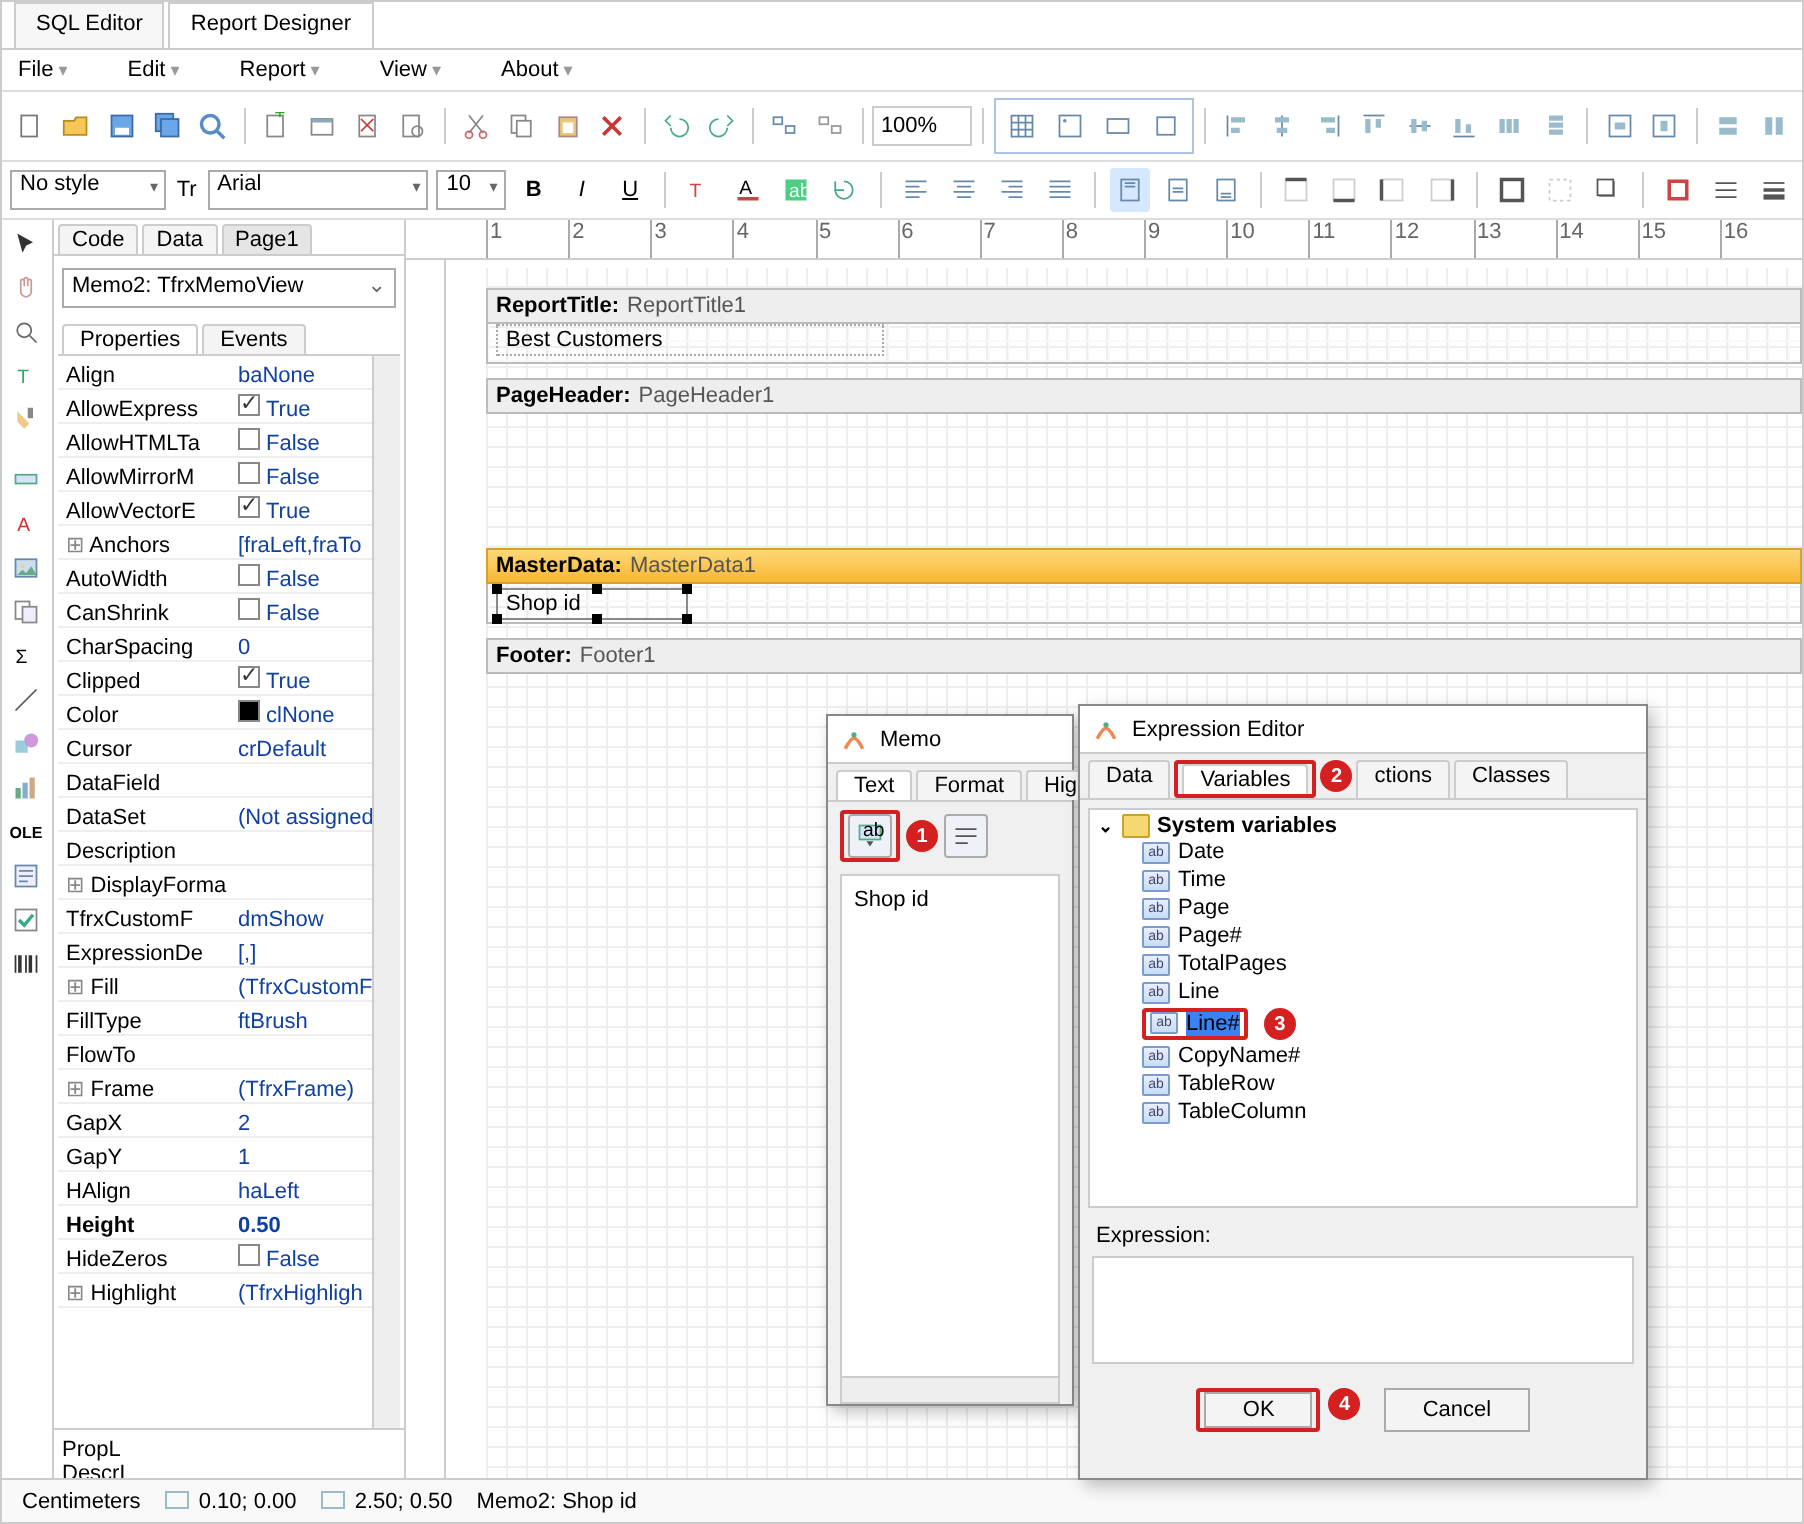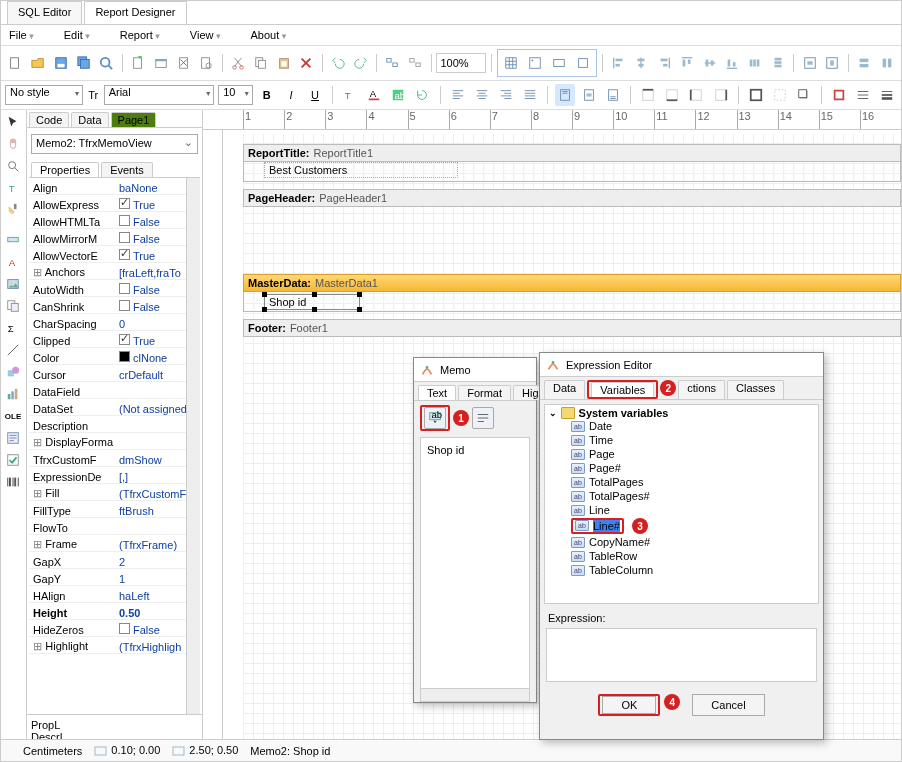--- a/index.html
+++ b/index.html
@@ -18,48 +18,48 @@
 .group-box{border:1px solid #aac4e5;padding:2px;display:flex;gap:2px;}
 .style-row{display:flex;gap:4px;padding:3px 4px;border-bottom:1px solid #ddd;align-items:center;}
 .combo{border:1px solid #aaa;height:20px;padding:0 14px 0 4px;background:#fff;position:relative;}
 .combo::after{content:"▾";position:absolute;right:3px;top:3px;color:#666;font-size:8px;}
 .body-area{display:flex;height:654px;}
 .vtoolbar{width:26px;border-right:1px solid #ccc;display:flex;flex-direction:column;gap:2px;padding:2px 2px;}
 .vtoolbar .tbtn{width:20px;height:20px;}
 .left-panel{width:176px;border-right:1px solid #ccc;display:flex;flex-direction:column;}
 .code-tabs{display:flex;border-bottom:1px solid #ccc;padding:2px 2px 0 2px;}
 .code-tabs .ct{border:1px solid #ccc;border-bottom:none;border-radius:2px 2px 0 0;padding:1px 6px;margin-right:2px;background:#f4f4f4;cursor:pointer;font-size:11px;}
-.code-tabs .ct.active{background:#4d7c0f;}
+.code-tabs .ct.active{background:#e5e5e5;}
 .obj-combo{margin:6px 4px;border:1px solid #aaa;height:20px;position:relative;padding:2px 4px;}
 .obj-combo::after{content:"⌄";position:absolute;right:4px;top:1px;color:#666;}
 .pe-tabs{display:flex;padding:2px 4px 0 4px;}
 .pe-tabs .ct{border:1px solid #ccc;border-bottom:none;padding:1px 8px;font-size:11px;border-radius:2px 2px 0 0;background:#f4f4f4;cursor:pointer;margin-right:2px;}
 .pe-tabs .ct.active{background:#fff;}
 .prop-grid{flex:1;overflow:auto;border-top:1px solid #ccc;margin:0 2px;position:relative;}
 .prop-row{display:flex;border-bottom:1px solid #eee;height:17px;align-items:flex-end;}
 .prop-row .pk{width:88px;padding-left:4px;overflow:hidden;white-space:nowrap;}
 .prop-row .pk.exp::before{content:"⊞ ";color:#888;}
 .prop-row .pv{flex:1;padding-left:2px;color:#1040a0;white-space:nowrap;overflow:hidden;}
 .prop-row .cb{display:inline-block;width:11px;height:11px;border:1px solid #888;margin-right:3px;position:relative;background:#fff;}
 .prop-row .cb.chk::after{content:"✓";position:absolute;top:-3px;left:0;font-size:11px;color:#333;}
 .prop-row .swatch{display:inline-block;width:11px;height:11px;border:1px solid #888;background:#000;margin-right:3px;}
 .prop-row .bold{font-weight:bold;}
 .prop-scroll{position:absolute;right:0;top:0;width:14px;height:100%;background:#eee;border-left:1px solid #ccc;}
 .bottom-props{border-top:1px solid #ccc;padding:4px;height:50px;}
-.statusbar{position:absolute;bottom:0;left:0;right:0;height:22px;border-top:1px solid #ccc;display:flex;align-items:center;padding:0 22px;gap:12px;background:#f9f9f9;}
+.statusbar{position:absolute;bottom:0;left:0;right:0;height:22px;border-top:1px solid #ccc;display:flex;align-items:center;padding:0 10px;gap:12px;background:#f9f9f9;}
 .canvas-area{flex:1;background:#fff;position:relative;overflow:hidden;}
 .ruler-h{height:20px;border-bottom:1px solid #ccc;background:#fff;display:flex;font-size:9px;color:#666;padding-left:40px;}
 .ruler-h span{width:42px;border-left:1px solid #aaa;padding-left:1px;}
 .ruler-v{position:absolute;left:0;top:20px;width:20px;bottom:0;border-right:1px solid #ccc;background:#fff;}
 .page{position:absolute;left:40px;top:24px;right:0;bottom:0;background:#fff;}
 .grid-bg{position:absolute;inset:0;background-image:repeating-linear-gradient(0deg,#eee 0 1px,transparent 1px 10px),repeating-linear-gradient(90deg,#eee 0 1px,transparent 1px 10px);}
 .band-header{height:18px;border:1px solid #bbb;background:#eee;display:flex;align-items:center;padding:0 4px;gap:4px;}
 .band-header .bn{font-weight:bold;}
 .band-header .bn2{color:#555;}
-.band-body{border:1px solid #bbb;border-top:none;background:repeating-linear-gradient(0deg,#f9f9f9 0 1px,transparent 1px 10px),repeating-linear-gradient(90deg,#f9f9f9 0 1px,transparent 1px 10px);padding:2px 20px;}
+.band-body{border:1px solid #bbb;border-top:none;background:repeating-linear-gradient(0deg,#f9f9f9 0 1px,transparent 1px 10px),repeating-linear-gradient(90deg,#f9f9f9 0 1px,transparent 1px 10px);padding:2px 4px;}
 .band{margin-bottom:6px;position:relative;}
 .master-header{background:linear-gradient(#ffd877,#f7b733);border:1px solid #d8a030;}
 .sel-cell{border:1px solid #888;padding:1px 4px;display:inline-block;position:relative;}
 .sel-cell .h{position:absolute;width:5px;height:5px;background:#000;}
 .sel-cell .h1{top:-3px;left:-3px;} .sel-cell .h2{top:-3px;right:-3px;} .sel-cell .h3{bottom:-3px;left:-3px;} .sel-cell .h4{bottom:-3px;right:-3px;}
 .sel-cell .hm1{top:-3px;left:50%;} .sel-cell .hm2{bottom:-3px;left:50%;}
 .dialog{position:absolute;background:#f0f0f0;border:1px solid #888;box-shadow:3px 3px 8px rgba(0,0,0,.25);}
 .dialog .title{background:#fff;border-bottom:1px solid #ccc;height:24px;display:flex;align-items:center;gap:6px;padding:0 6px;}
 .dialog .title svg{width:14px;height:14px;}
 .dialog .tabs{display:flex;border-bottom:1px solid #ccc;padding:3px 4px 0 4px;gap:2px;}
@@ -822,24 +822,20 @@
         <div class="tree-item">
           <span class="fi">ab</span>
           <span>Page#</span>
         </div>
         <div class="tree-item">
           <span class="fi">ab</span>
           <span>TotalPages</span>
         </div>
         <div class="tree-item">
           <span class="fi">ab</span>
-          <span>TotalPages#</span>
-        </div>
-        <div class="tree-item">
-          <span class="fi">ab</span>
           <span>Line</span>
         </div>
         <div class="tree-item">
           <span class="redbox" style="display: inline-flex; gap: 4px;">
             <span class="fi">ab</span>
             <span style="background: #3b82f6;">Line#</span>
           </span>
           <span class="callout" style="margin-left: 4px;">3</span>
         </div>
         <div class="tree-item">

